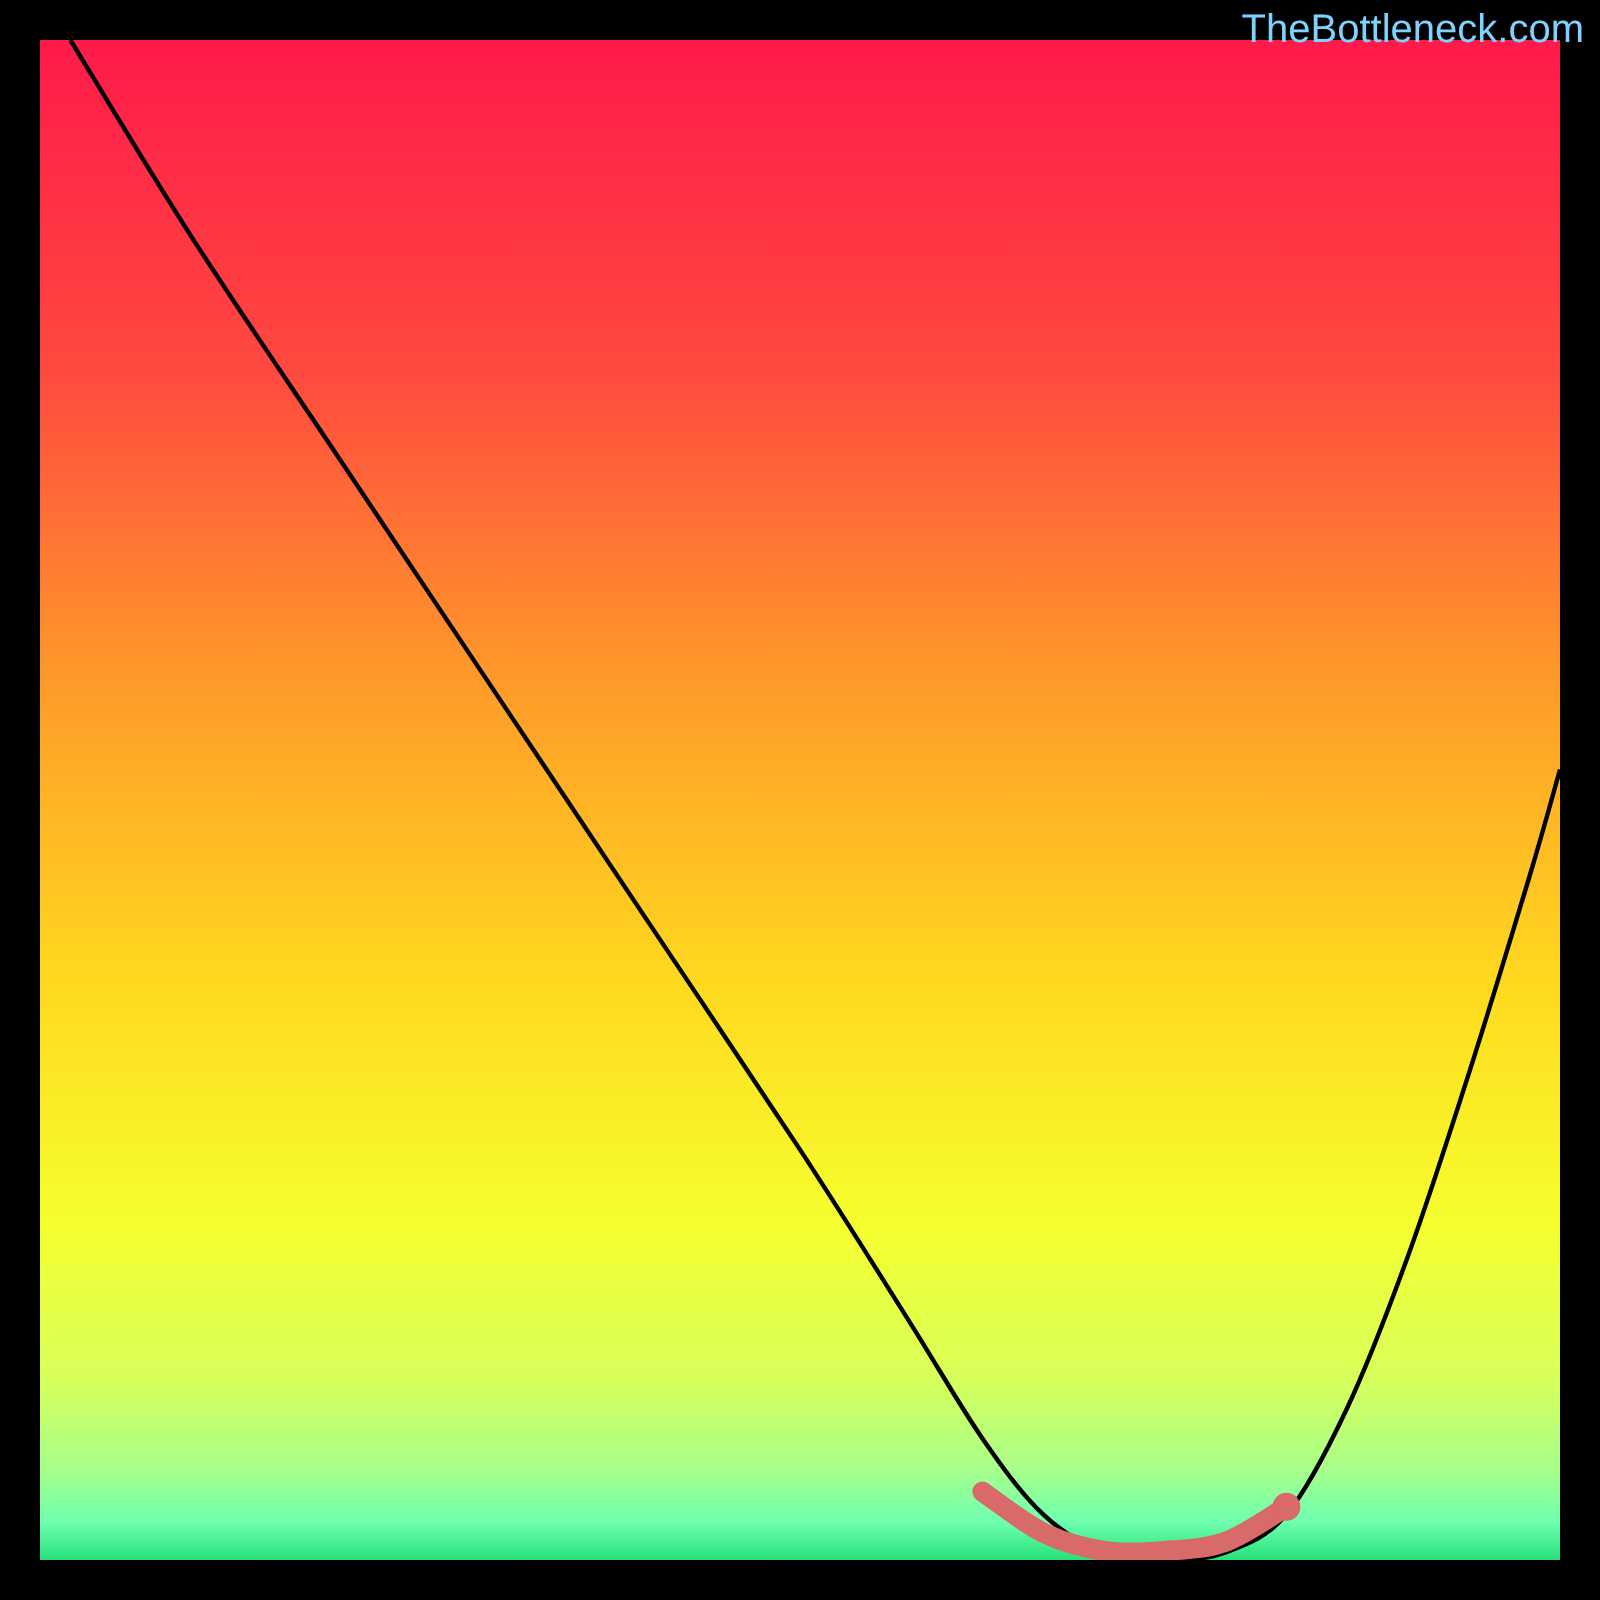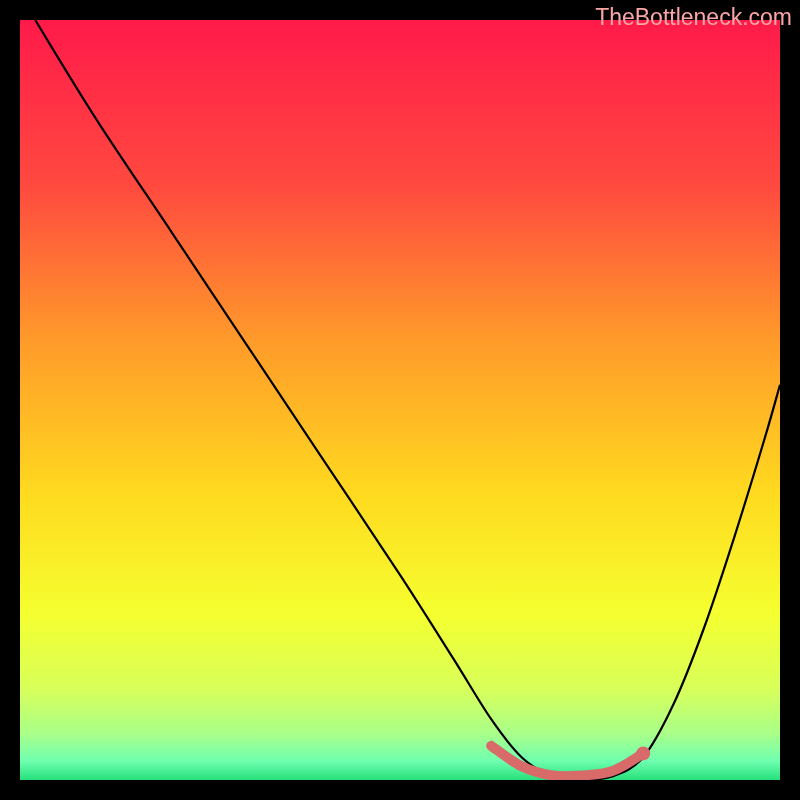--- a/index.html
+++ b/index.html
@@ -1,17 +1,17 @@
 <!DOCTYPE html>
 <html><head>
 <meta charset="utf-8">
 <style>
   * { margin: 0; padding: 0; box-sizing: border-box; }
   body { width: 800px; height: 800px; background: #000; position: relative; font-family: Arial, sans-serif; }
-  .watermark { position: absolute; top: 4px; right: 8px; color: #fca5a5; font-size: 23px; font-weight: 500; z-index: 10; }
+  .watermark { position: absolute; top: 4px; right: 8px; color: #7dd3fc; font-size: 20px; font-weight: 500; z-index: 10; }
   .plot-area { position: absolute; left: 20px; top: 20px; width: 760px; height: 760px; }
   .gradient-bg { position: absolute; left: 0; top: 0; width: 100%; height: 100%; }
   .curve-svg { position: absolute; left: 0; top: 0; width: 100%; height: 100%; z-index: 5; }
 </style>
 </head>
 <body>
 
 <div class="watermark">TheBottleneck.com</div>
 
 <div class="plot-area">

